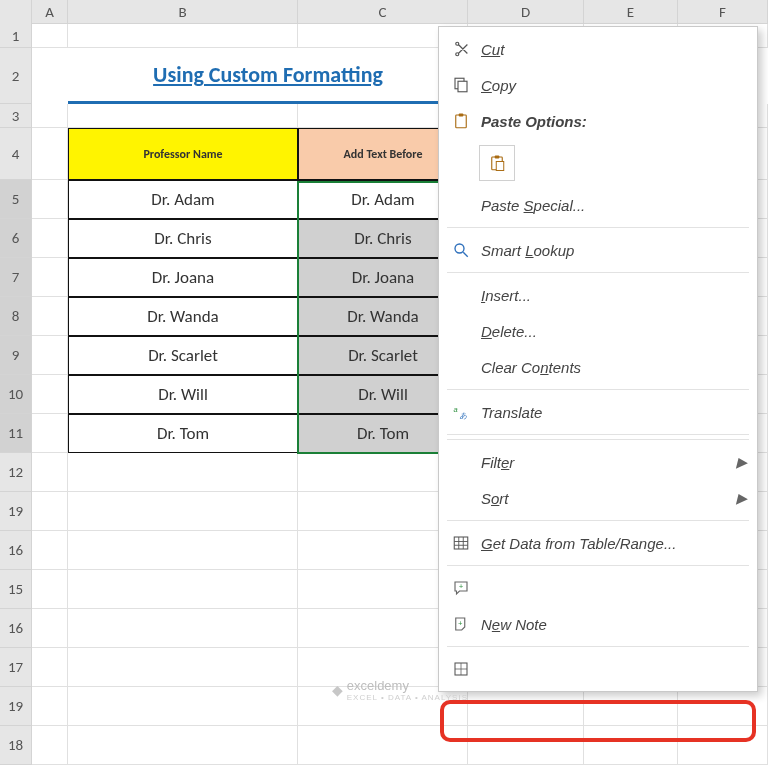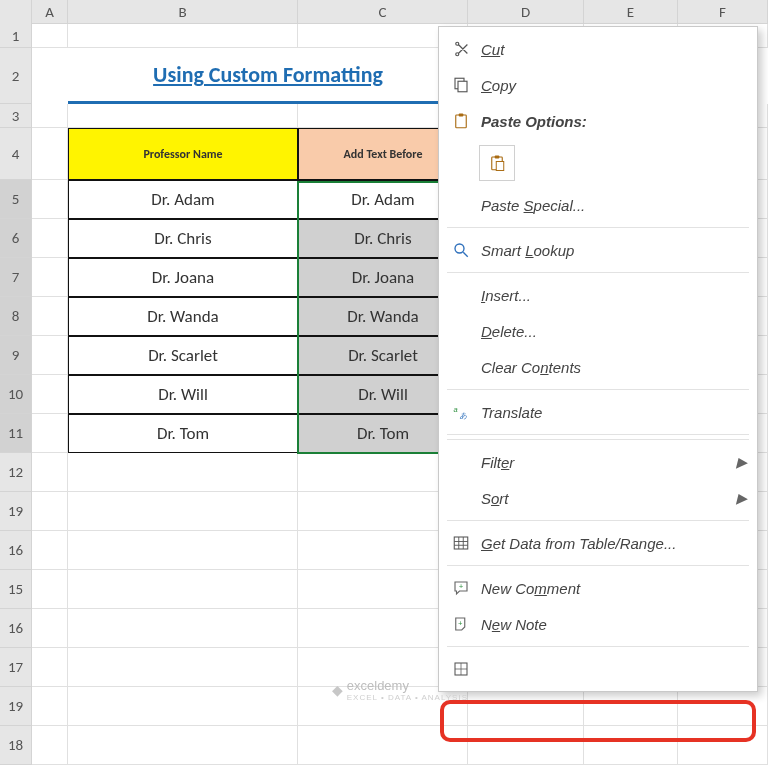--- a/index.html
+++ b/index.html
@@ -499,21 +499,20 @@
       <span class="label"><span class="u">G</span>et Data from Table/Range...</span>
     </div>
     <div class="menu-sep"></div>
     <div class="menu-item">
       <span class="icon-col">
         <svg class="ico" viewBox="0 0 24 24">
             <path d="M4 4h16v12H10l-4 4v-4H4z" fill="none" stroke="#666" stroke-width="1.5"></path>
             <text x="9" y="13" font-size="10" fill="#2d8f3f">+</text>
           </svg>
       </span>
-      <span class="label">New Co<span class="u">m</span>ment</span>
     </div>
     <div class="menu-item">
       <span class="icon-col">
         <svg class="ico" viewBox="0 0 24 24">
             <path d="M5 4h12v12l-4 4H5z" fill="none" stroke="#666" stroke-width="1.5"></path>
             <text x="8" y="14" font-size="10" fill="#2d8f3f">+</text>
           </svg>
       </span>
       <span class="label">N<span class="u">e</span>w Note</span>
     </div>

